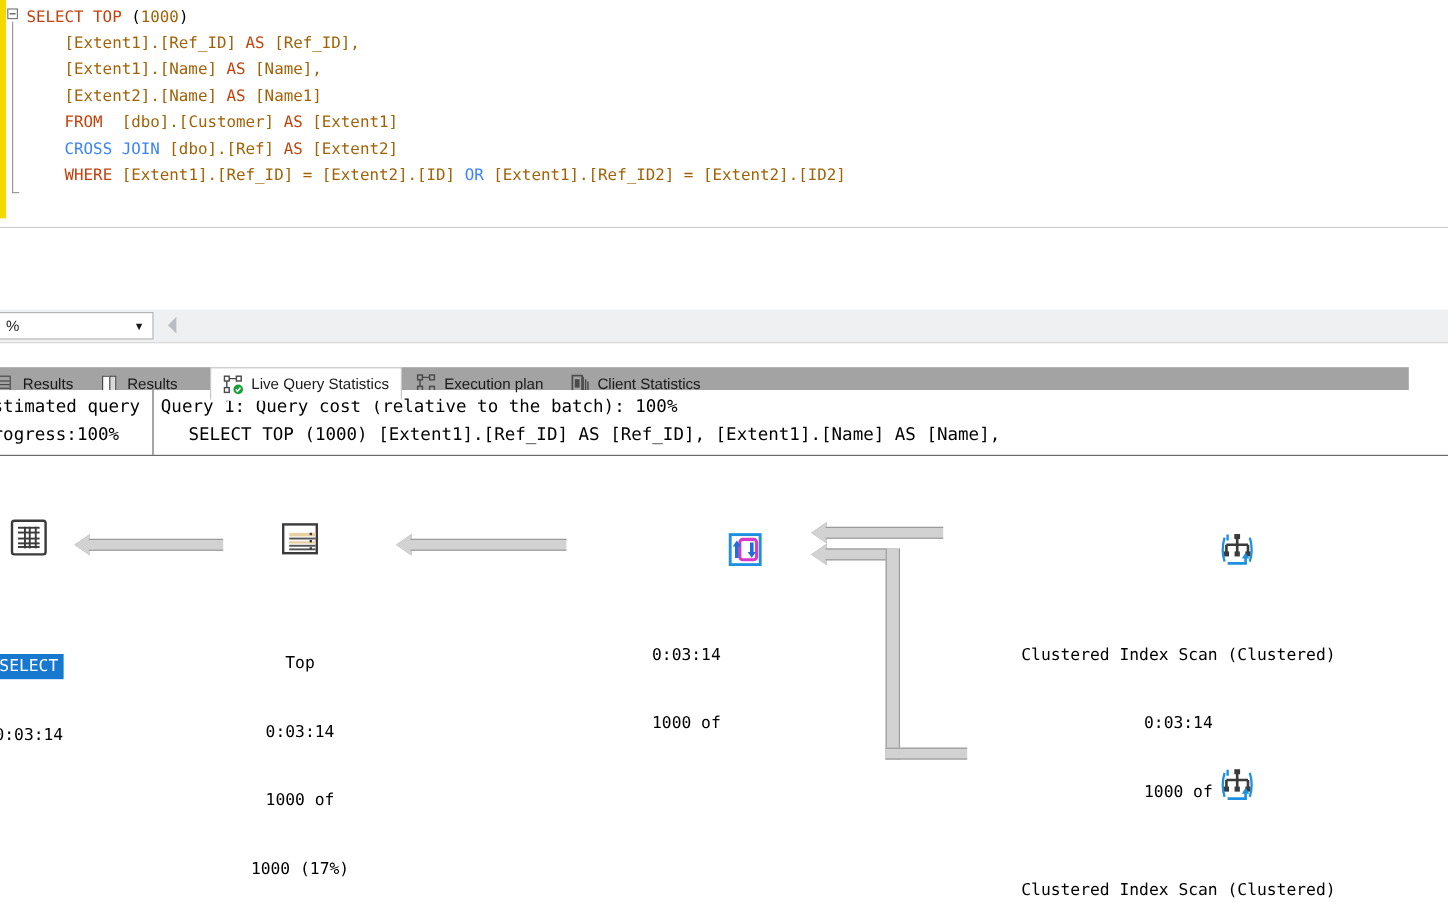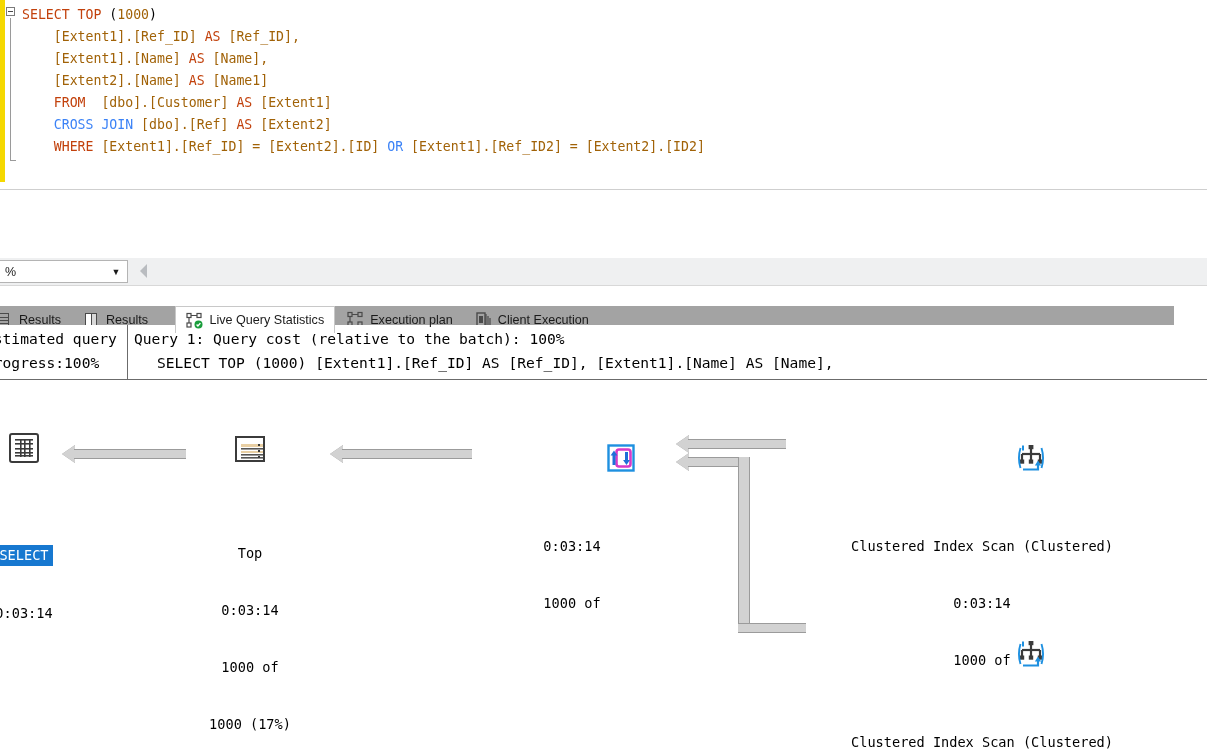--- a/index.html
+++ b/index.html
@@ -410,21 +410,21 @@
           <rect x="11" y="11" width="4" height="4" fill="none" stroke="#4a4a4a" stroke-width="1.2"></rect>
         </svg></span>
       <span class="tab-label">Execution plan</span>
     </div>
     <div class="tab" style="left: 464.828px;">
       <span class="tab-ico "><svg width="17" height="17" viewBox="0 0 17 17">
           <rect x="2" y="2" width="8" height="13" fill="none" stroke="#4a4a4a" stroke-width="1.4"></rect>
           <rect x="4" y="5" width="4" height="7" fill="#4a4a4a"></rect>
           <path d="M11 3 L11 14 M13 5 L13 14 M15 7 L15 14" stroke="#4a4a4a" stroke-width="1.2"></path>
         </svg></span>
-      <span class="tab-label">Client Execution</span>
+      <span class="tab-label">Client Statistics</span>
     </div>
   </div>
 
 <div id="plan-header">
   <div id="progress-pane">
     <div class="mono-hdr" id="progress-line1">Estimated query</div>
     <div class="mono-hdr" id="progress-line2">progress:100%</div>
   </div>
   <div id="cost-pane">
     <div class="mono-hdr" id="cost-line1">Query 1: Query cost (relative to the batch): 100%</div>

